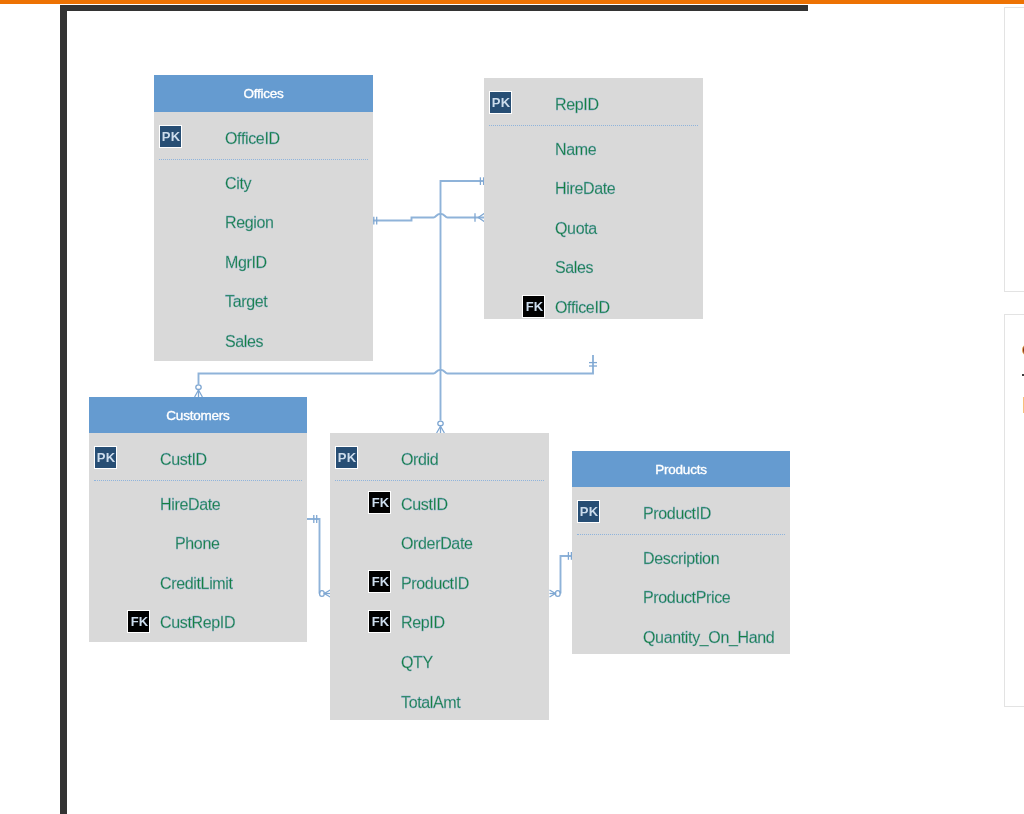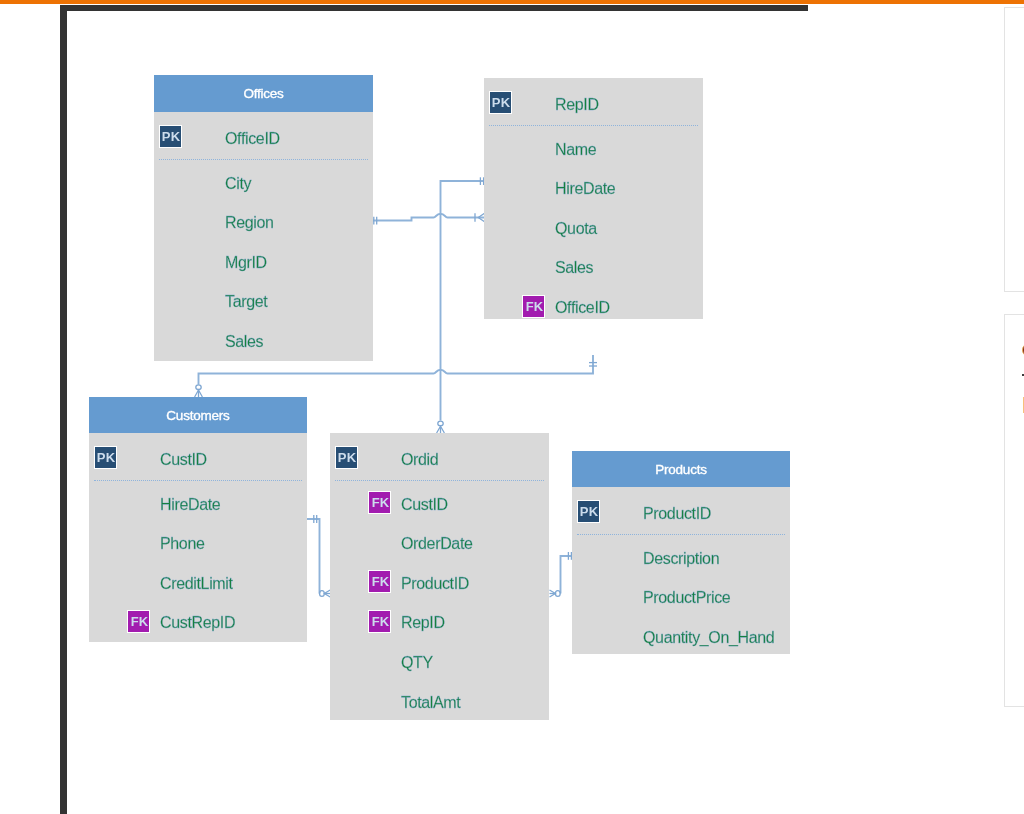--- a/index.html
+++ b/index.html
@@ -5,21 +5,21 @@
   html,body{margin:0;padding:0;}
   body{width:1024px;height:814px;background:#ffffff;font-family:"Liberation Sans",sans-serif;overflow:hidden;position:relative;}
   .stage{position:absolute;left:0;top:0;width:1024px;height:814px;}
   .orange-rule{position:absolute;left:0;top:0;width:1024px;height:3.8px;background:#ED7203;}
   .dark-frame{position:absolute;left:60px;top:4.5px;width:748px;height:810px;border-left:7.5px solid #333333;border-top:6.8px solid #333333;box-sizing:border-box;}
   .entity{position:absolute;}
   .entity .hdr{background:#659BD0;color:#ffffff;text-align:center;font-size:13.5px;font-weight:400;display:flex;align-items:center;justify-content:center;letter-spacing:-0.22px;-webkit-text-stroke:0.35px #ffffff;}
   .entity .body{background:#D9D9D9;position:relative;}
   .badge{position:absolute;width:23px;height:23px;border:1.6px solid #ffffff;box-sizing:border-box;color:#ccdcec;font-size:13px;font-weight:700;display:flex;align-items:center;justify-content:center;letter-spacing:.2px;padding-left:2px;}
   .badge.pk{background:#274E74;}
-  .badge.fk{background:#a21caf;}
+  .badge.fk{background:#000000;}
   .fld{color:#15803d;font-size:16px;white-space:nowrap;letter-spacing:-0.35px;-webkit-text-stroke:0.3px #7BA4D2;}
   .sep{position:absolute;height:0;border-top:1px dotted #8FB4DC;}
   svg.links{position:absolute;left:0;top:0;width:1024px;height:814px;overflow:visible;filter:blur(0.35px);}
   .side-panel{position:absolute;background:#ffffff;border:1.5px solid #E3E3E3;box-sizing:border-box;}
   #panel-top{left:1004px;top:7px;width:60px;height:285px;}
   #panel-bottom{left:1004px;top:314px;width:60px;height:393px;}
   .cmt-avatar{position:absolute;left:17px;top:28px;width:14px;height:14px;border-radius:50%;background:#7A2A15;border:1.5px solid #E8A857;box-sizing:border-box;}
   .cmt-line{position:absolute;left:17px;top:59px;width:14px;height:1.6px;background:#3B3B3B;}
   .cmt-bar{position:absolute;left:18px;top:82px;width:2.6px;height:16px;background:#F7C07A;}
 </style>
@@ -129,21 +129,21 @@
       </div>
   </div>
 
   <div class="entity" id="ent-2" style="left: 89px; top: 397px; width: 218px;">
     <div class="hdr" style="height: 36px;">Customers</div>
     <div class="body" style="height: 209px;">
         <div class="badge pk" style="left: 4.5px; top: 13.1px;">PK</div>
         <div class="fld" style="position: absolute; left: 71px; top: 17.6px;">CustID</div>
         <div class="sep" style="left: 5px; right: 5px; top: 46.6px;"></div>
         <div class="fld" style="position: absolute; left: 71px; top: 62.6px;">HireDate</div>
-        <div class="fld" style="position: absolute; left: 71px; top: 102.2px;">Phone</div>
+        <div class="fld" style="position: absolute; left: 86px; top: 102.2px;">Phone</div>
         <div class="fld" style="position: absolute; left: 71px; top: 141.8px;">CreditLimit</div>
         <div class="badge fk" style="left: 38px; top: 176.9px;">FK</div>
         <div class="fld" style="position: absolute; left: 71px; top: 181.4px;">CustRepID</div>
       </div>
   </div>
 
   <div class="entity" id="ent-3" style="left: 330px; top: 433px; width: 219px;">
     <div class="body" style="height: 287px;">
         <div class="badge pk" style="left: 4.5px; top: 13.1px;">PK</div>
         <div class="fld" style="position: absolute; left: 71px; top: 17.6px;">Ordid</div>

